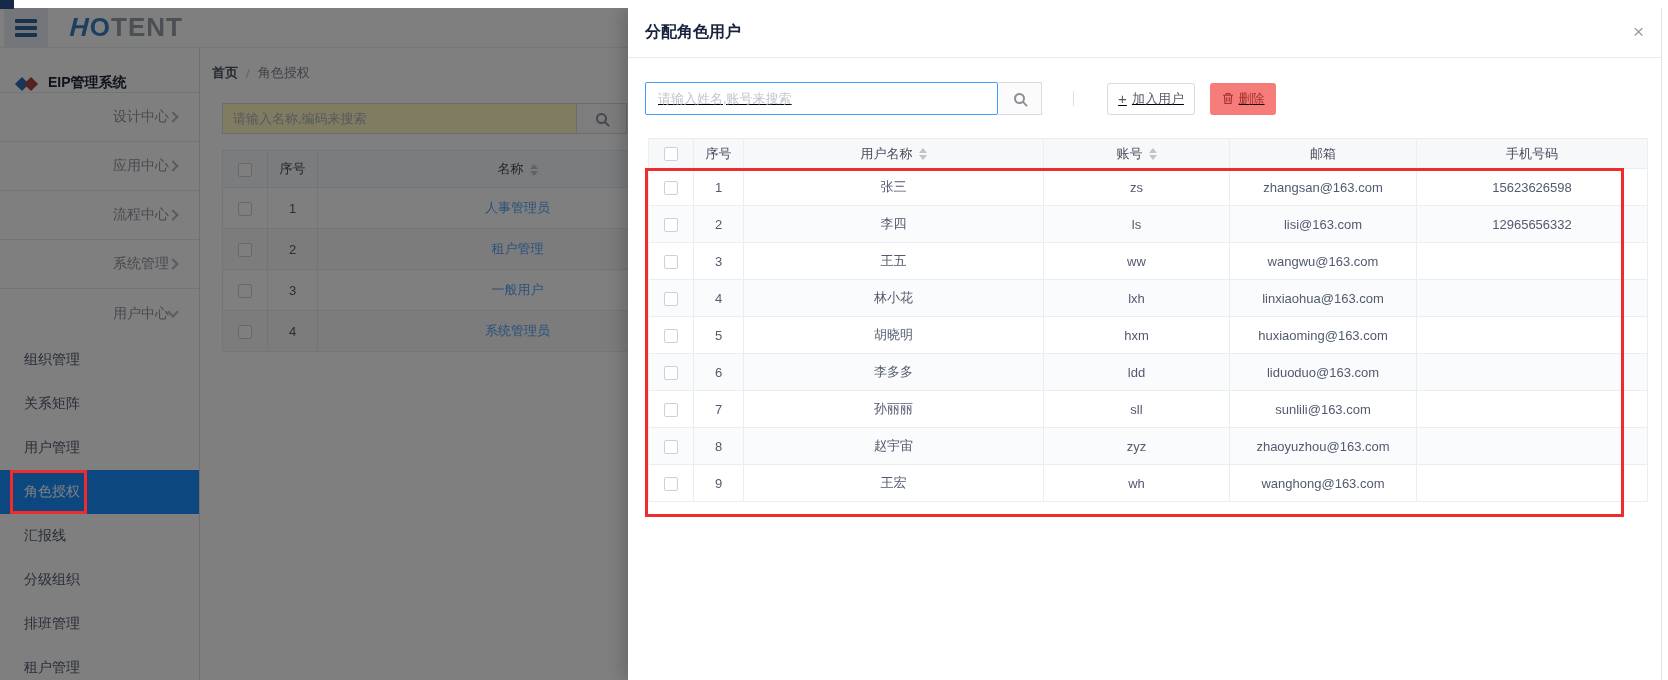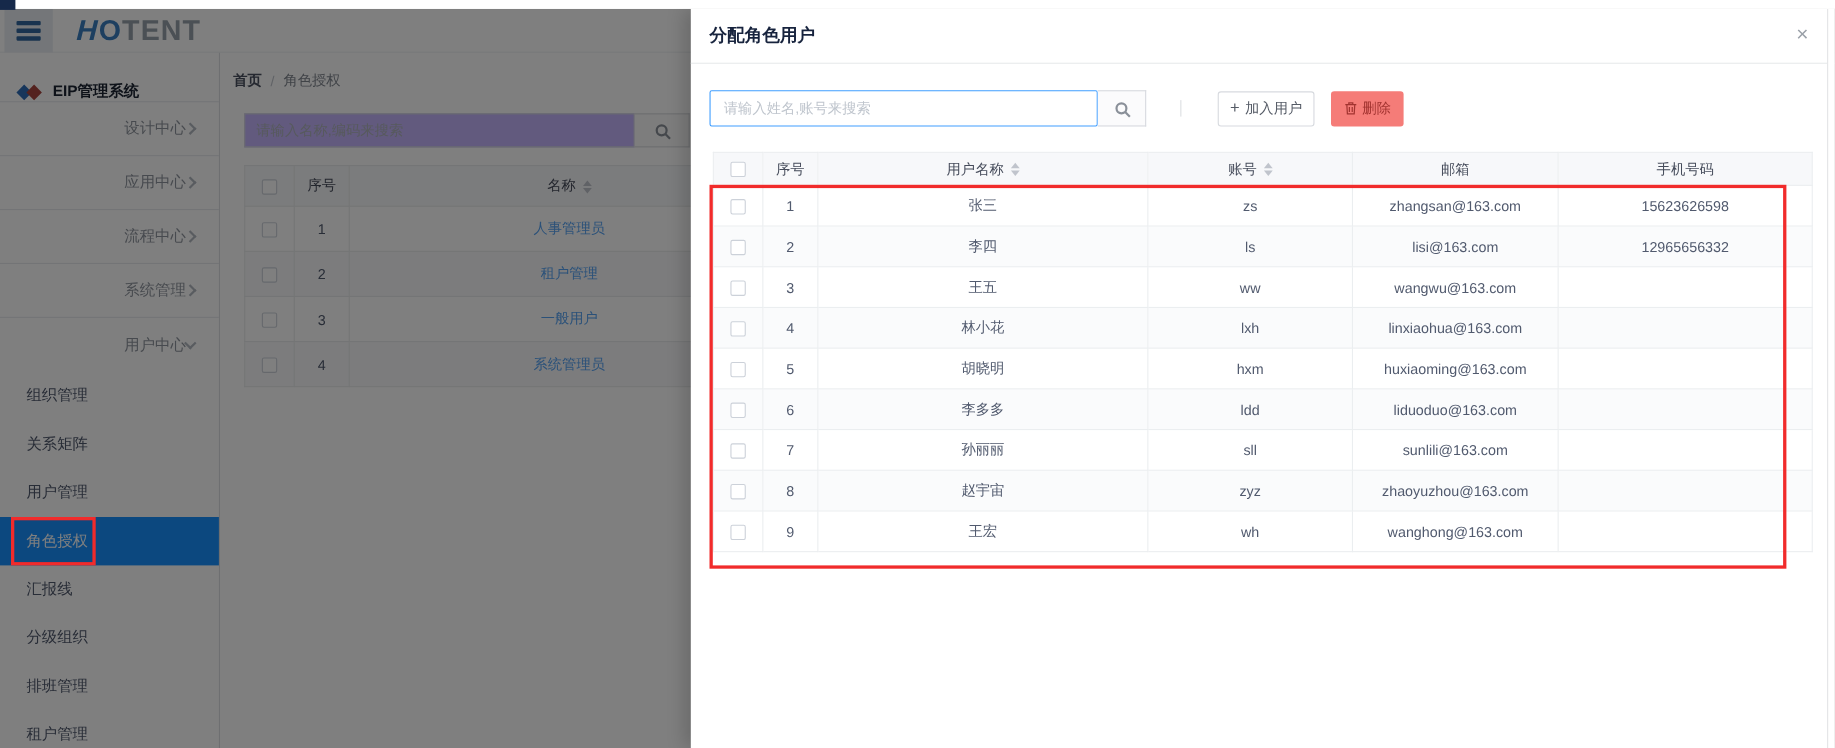--- a/index.html
+++ b/index.html
@@ -35,21 +35,21 @@
   .subitem { height:44px; display:flex; align-items:center; padding-left:24px; font-size:14px; color:#515a6e; cursor:pointer; }
   .subitem.active { background:#1890ff; color:#fff; }
 
   
   .content { position:absolute; left:200px; top:48px; width:1468px; height:632px; background:#fff; }
   .breadcrumb { margin:15px 0 0 12px; font-size:13px; height:20px; display:flex; align-items:center; }
   .bc-home { color:#4a5160; font-weight:bold; }
   .bc-sep { color:#c0c4cc; margin:0 8px; }
   .bc-cur { color:#80868f; }
   .m-searchbar { margin:20px 0 0 22px; display:flex; }
-  .m-input { width:355px; height:31px; border:1px solid #d7dadf; background:#c4b5fd; padding:0 10px; font-size:13px; color:#515a6e; outline:none; font-family:inherit; }
+  .m-input { width:355px; height:31px; border:1px solid #d7dadf; background:#fef9c3; padding:0 10px; font-size:13px; color:#515a6e; outline:none; font-family:inherit; }
   .m-input::placeholder { color:#aeb3ba; }
   .m-searchbtn { width:50px; height:31px; border:1px solid #d7dadf; border-left:none; background:#fafafa; display:flex; align-items:center; justify-content:center; cursor:pointer; }
   .mag { position:relative; width:11px; height:11px; border:2px solid #8a9099; border-radius:50%; }
   .mag::after { content:''; position:absolute; width:6px; height:2px; background:#8a9099; transform:rotate(45deg); right:-5px; bottom:-3px; }
   table { border-collapse:collapse; table-layout:fixed; }
   .m-table { margin:16px 0 0 22px; width:495px; font-size:13px; color:#515a6e; background:#fff; }
   .m-table th, .m-table td { border:1px solid #e8eaec; text-align:center; overflow:hidden; white-space:nowrap; }
   .m-table th { height:37px; background:#f7f8fa; font-weight:normal; color:#464c5b; }
   .m-table td { height:41px; }
   .m-table tr.stripe td { background:#f8f9fb; }
@@ -60,21 +60,21 @@
   .cb { display:inline-block; width:14px; height:14px; border:1px solid #ccd1d9; border-radius:2px; background:#fff; vertical-align:middle; cursor:pointer; }
 
   
   .overlay { position:absolute; left:0; top:8px; width:1668px; height:672px; background:rgba(0,0,0,0.5); z-index:40; }
 
   
   .drawer { position:absolute; left:628px; top:8px; width:1040px; height:672px; background:#fff; z-index:60; box-shadow:-6px 0 16px rgba(0,0,0,0.18); }
   .d-header { position:relative; height:50px; border-bottom:1px solid #e8eaec; display:flex; align-items:center; padding-left:17px; }
   .d-title { font-size:16px; color:#17233d; font-weight:700; }
   .d-close { position:absolute; right:24px; top:14px; font-size:19px; color:#9aa0a8; line-height:20px; cursor:pointer; }
-  .d-toolbar { margin:24px 0 0 17px; display:flex; align-items:center; }
+  .d-toolbar { margin:24px 0 0 17px; display:flex; align-items:center;text-decoration:underline; }
   .d-input { width:353px; height:33px; border:1px solid #409eff; border-radius:2px; padding:0 12px; font-size:13px; color:#515a6e; outline:none; font-family:inherit; }
   .d-input::placeholder { color:#bfc5cd; }
   .d-searchbtn { width:44px; height:33px; border:1px solid #d7dadf; border-left:none; background:#fbfbfc; display:flex; align-items:center; justify-content:center; cursor:pointer; }
   .vdivider { width:1px; height:15px; background:#dcdee2; margin:0 33px 0 31px; }
   .btn-add { width:88px; height:32px; border:1px solid #d7dadf; border-radius:3px; background:#fff; color:#555b66; font-size:13px; display:flex; align-items:center; justify-content:center; gap:5px; cursor:pointer; font-family:inherit; }
   .btn-add .plus { font-size:15px; color:#555b66; }
   .btn-del { width:66px; height:32px; border:none; border-radius:3px; background:#f57c78; color:#a23330; font-size:13px; display:flex; align-items:center; justify-content:center; gap:5px; margin-left:15px; cursor:pointer; font-family:inherit; }
   .btn-del svg { display:block; }
   .d-table { margin:23px 0 0 20px; width:999px; font-size:13px; color:#515a6e; background:#fff; }
   .d-table th, .d-table td { border:1px solid #ebeef0; text-align:center; overflow:hidden; white-space:nowrap; }

